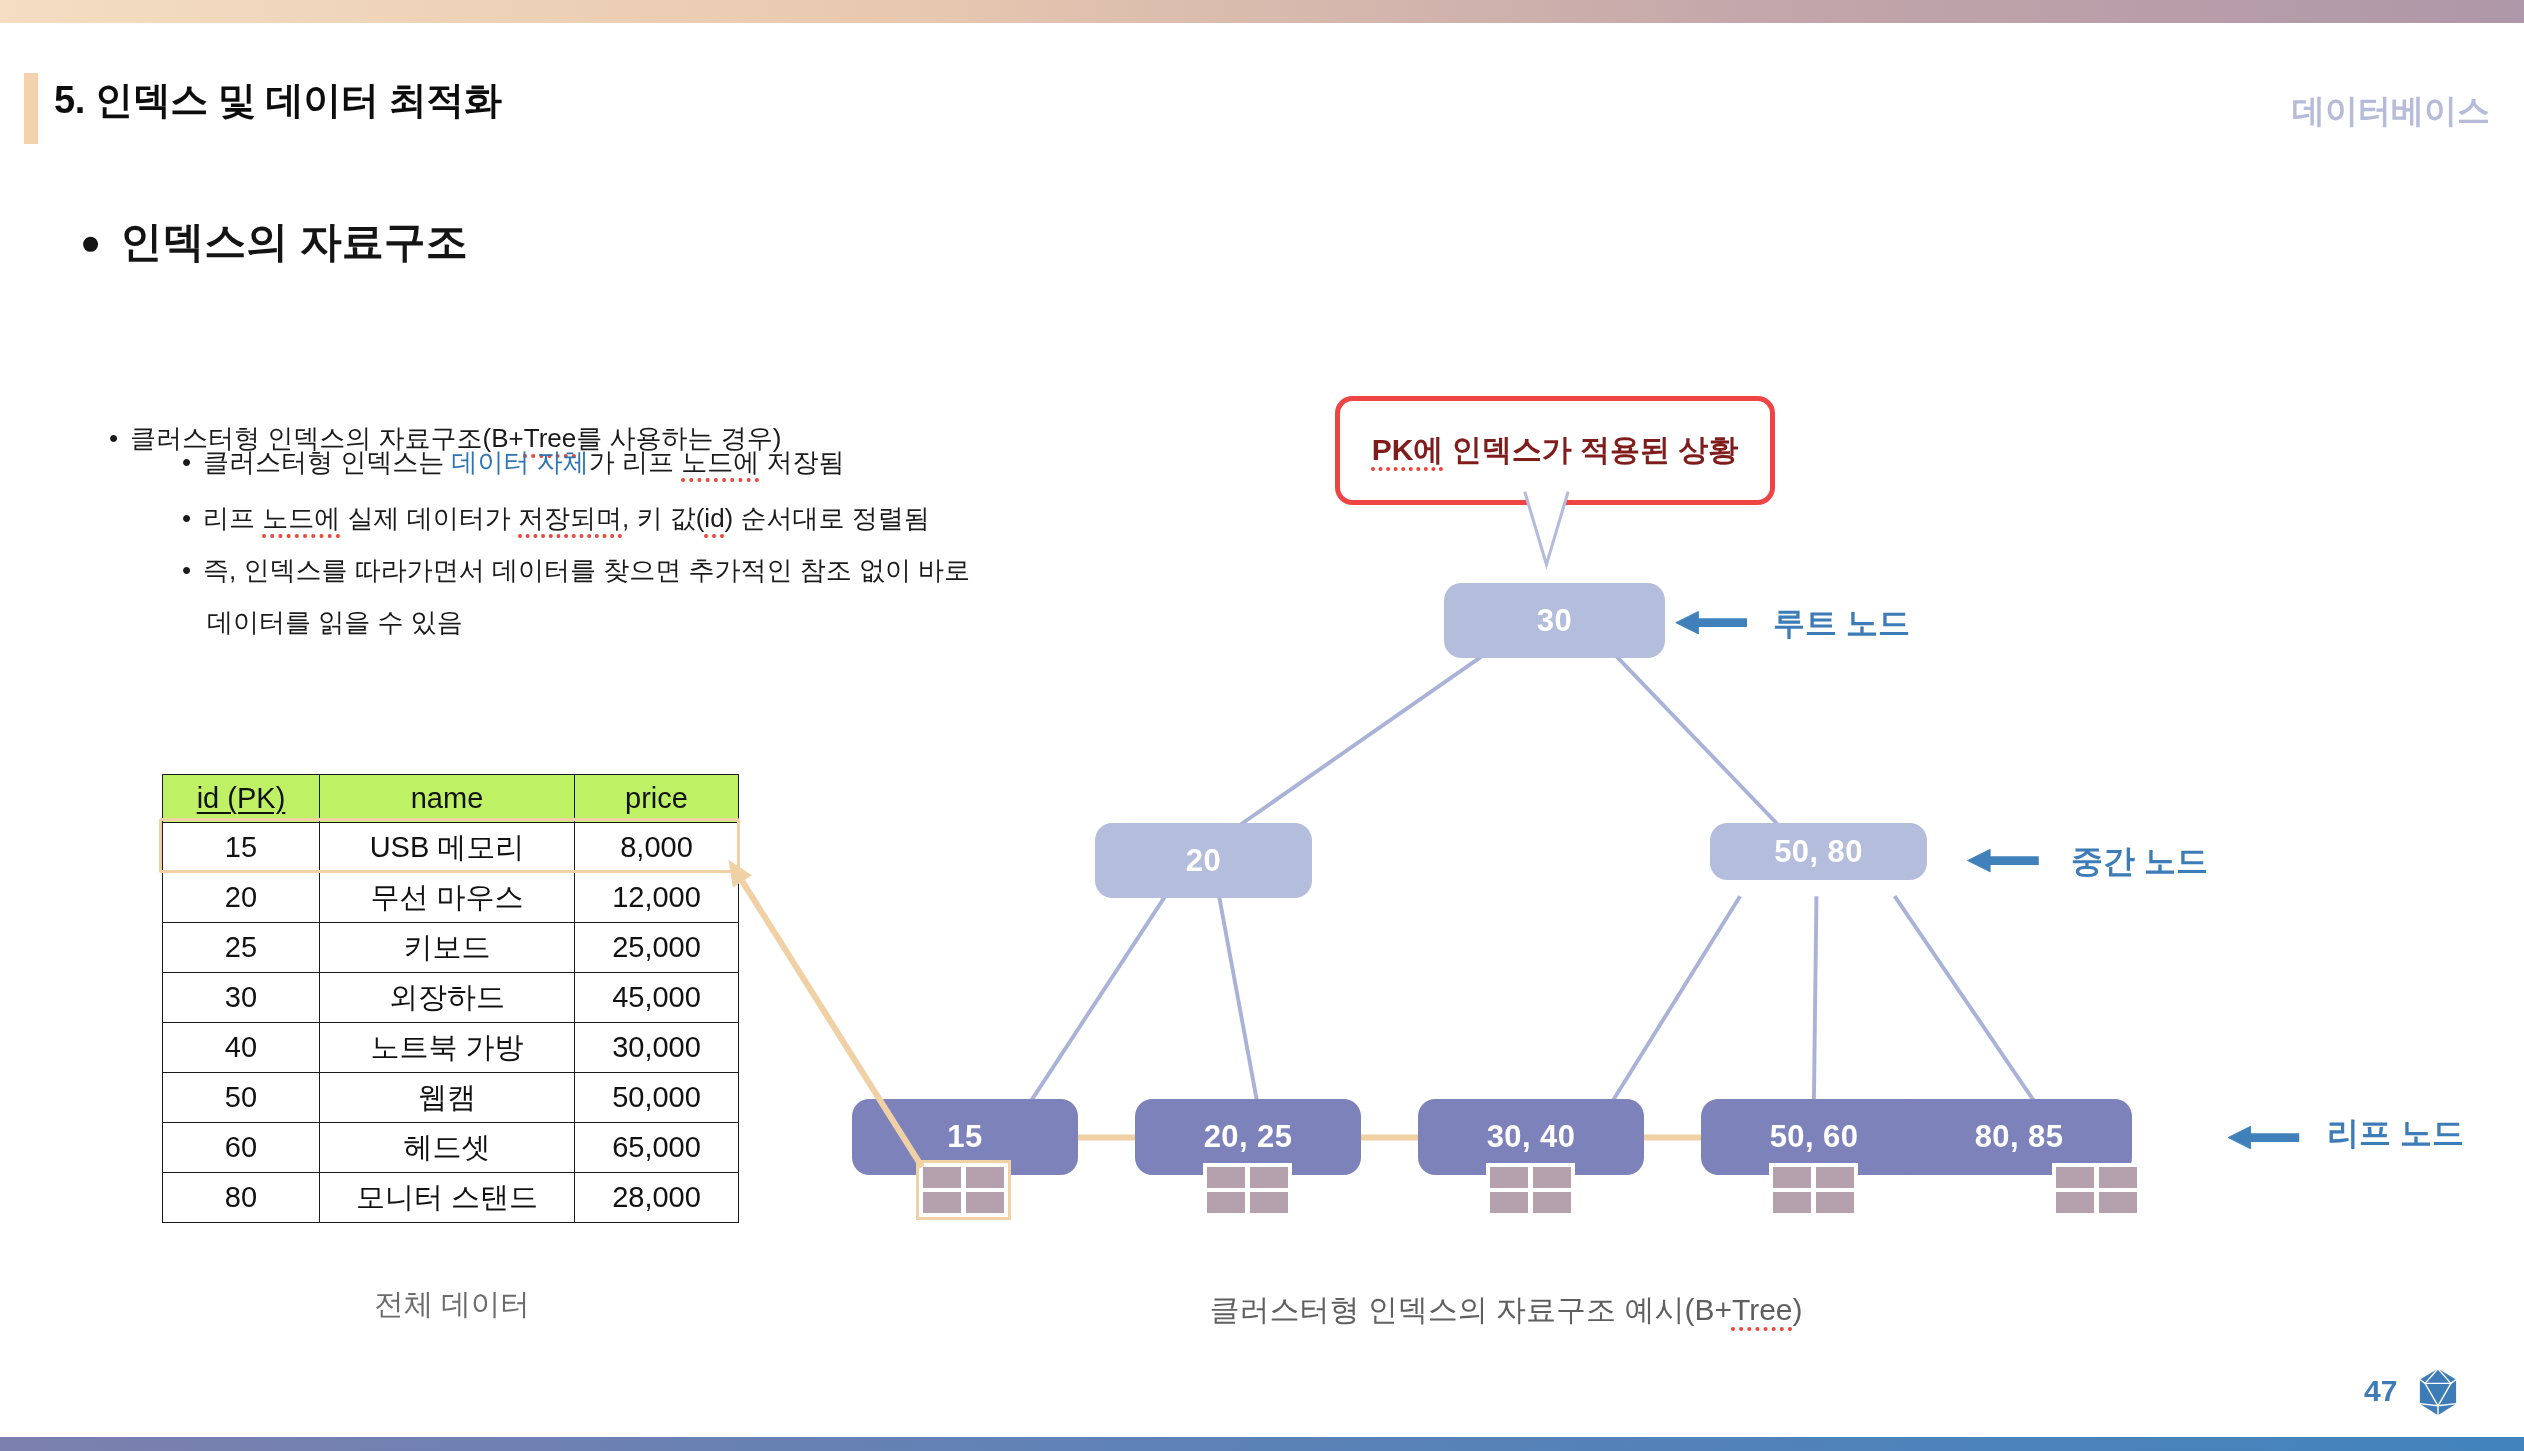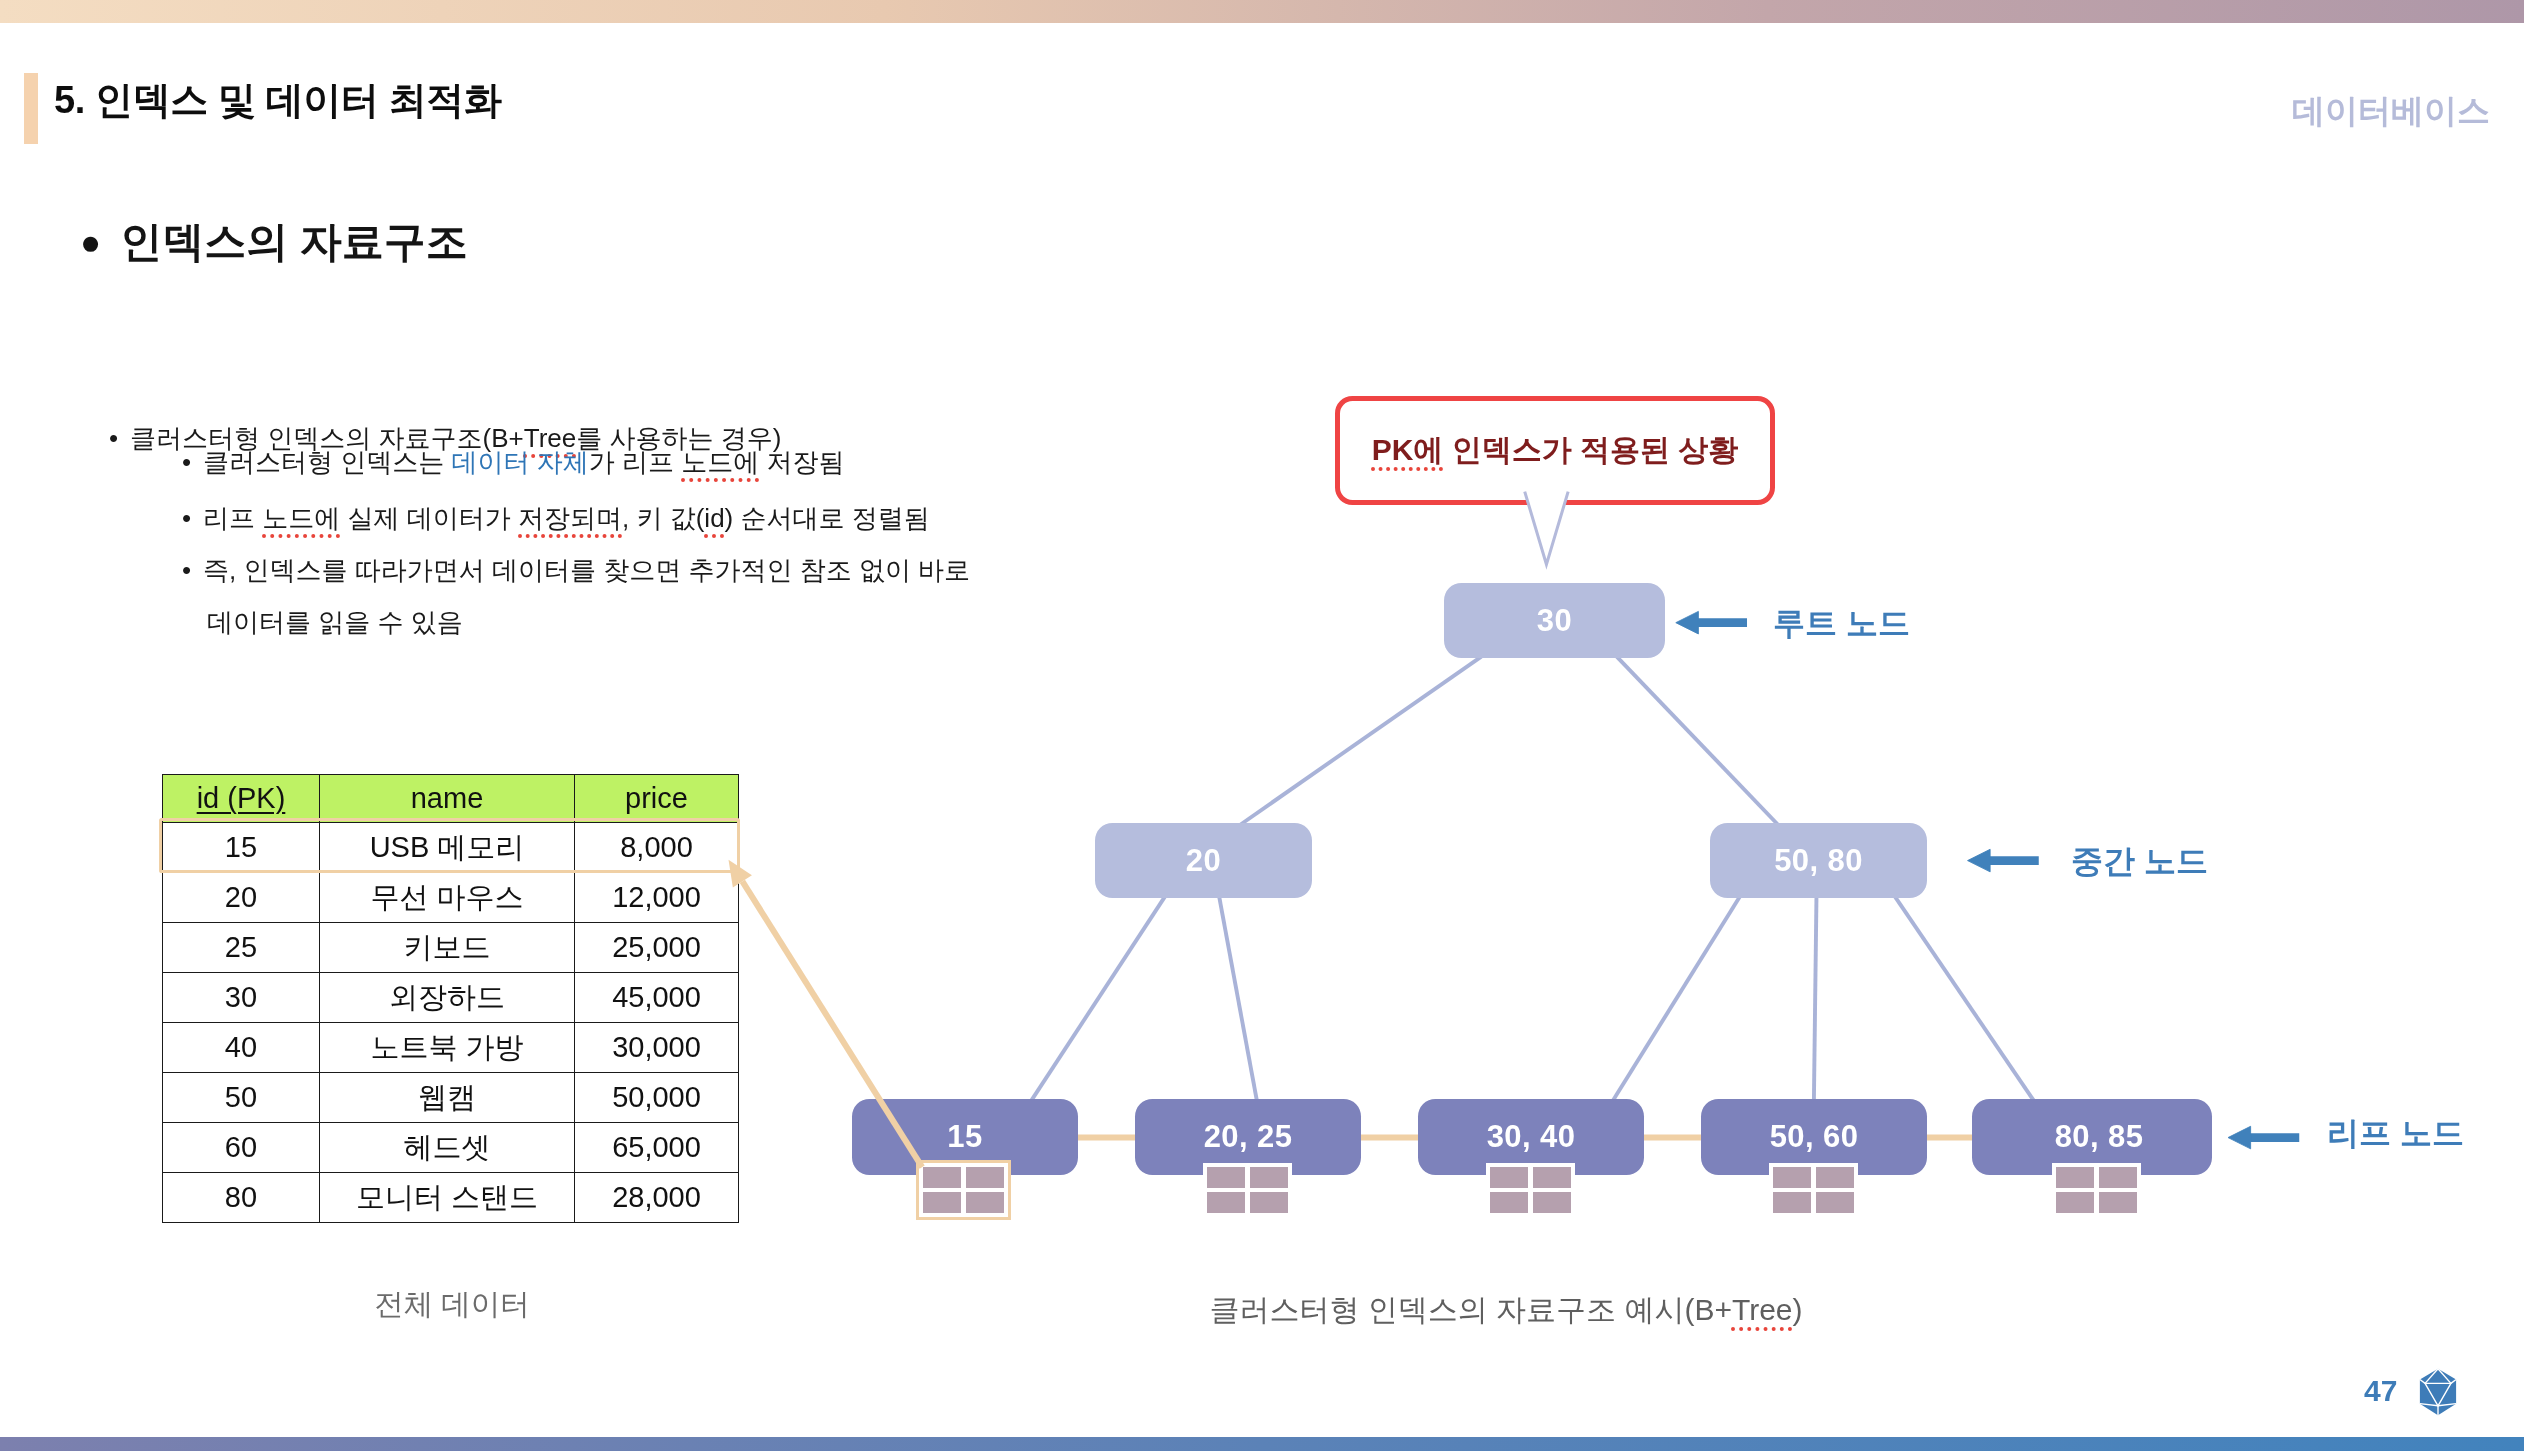--- a/index.html
+++ b/index.html
@@ -42,23 +42,23 @@
   .callout{left:1335px;top:396px;width:430px;height:99px;border:5px solid #ef4444;border-radius:17.4px;
     display:flex;align-items:center;justify-content:center;font-size:30px;font-weight:600;color:#7f1d1d;z-index:2;}
 
   
   .node{position:absolute;border-radius:17.4px;color:#ffffff;font-weight:700;font-size:31px;
     display:flex;align-items:center;justify-content:center;letter-spacing:0.4px;z-index:2;}
   .node.light{background:#b5bddd;}
   .node.dark{background:#7d82bb;}
   .n-root{left:1444px;top:583px;width:221px;height:75px;}
   .n-i1{left:1095px;top:823px;width:217px;height:75px;}
-  .n-i2{left:1710px;top:823px;width:217px;height:75px;}
+  .n-i2{left:1710px;top:823px;width:217px;height:57px;}
   .leaf{top:1099px;width:226px;height:76px;}
-  .n-l1{left:852px;}.n-l2{left:1135px;}.n-l3{left:1418px;}.n-l4{left:1701px;}.n-l5{left:1972px;padding-left:14px;}
+  .n-l1{left:852px;}.n-l2{left:1135px;}.n-l3{left:1418px;}.n-l4{left:1701px;}.n-l5{left:1892px;padding-left:14px;}
 
   
   .dataicon{position:absolute;top:1163px;width:89px;height:54px;background:#ffffff;
     display:grid;grid-template-columns:1fr 1fr;grid-template-rows:1fr 1fr;gap:4.3px;padding:4.3px;
     box-sizing:border-box;z-index:4;}
   .dataicon div{background:#b5a0ae;}
   .dataicon.hl{outline:3.5px solid #f0d0a5;}
   .di1{left:919px;}.di2{left:1203px;}.di3{left:1486px;}.di4{left:1769px;}.di5{left:2052px;}
 
   

